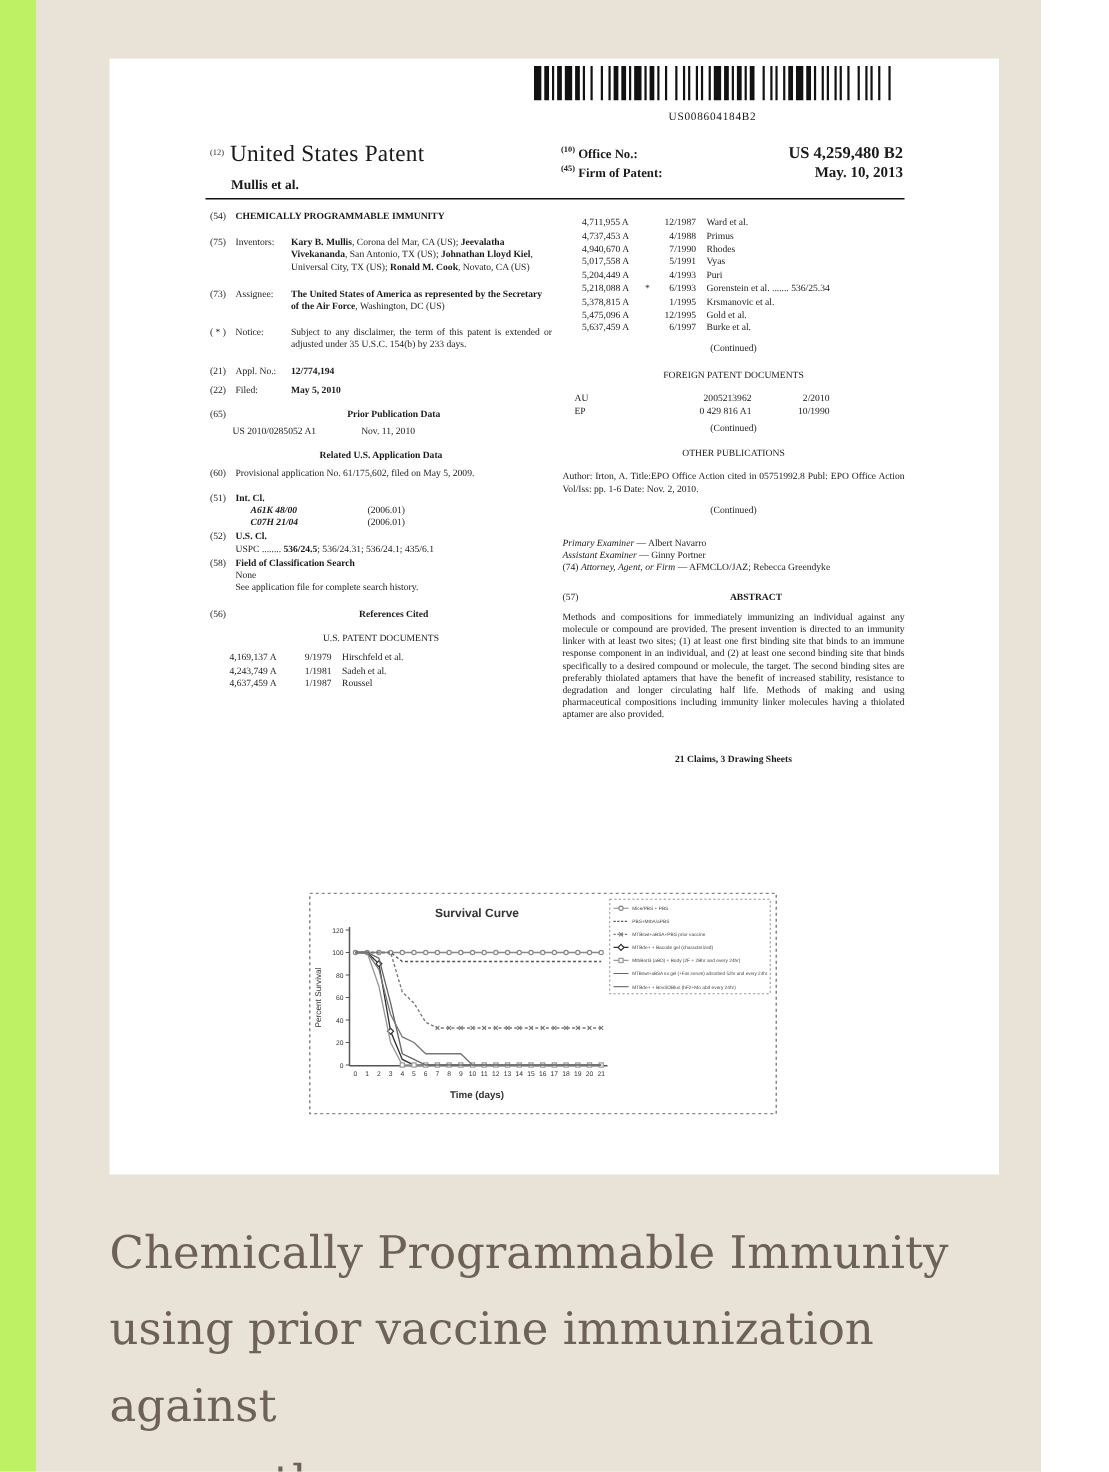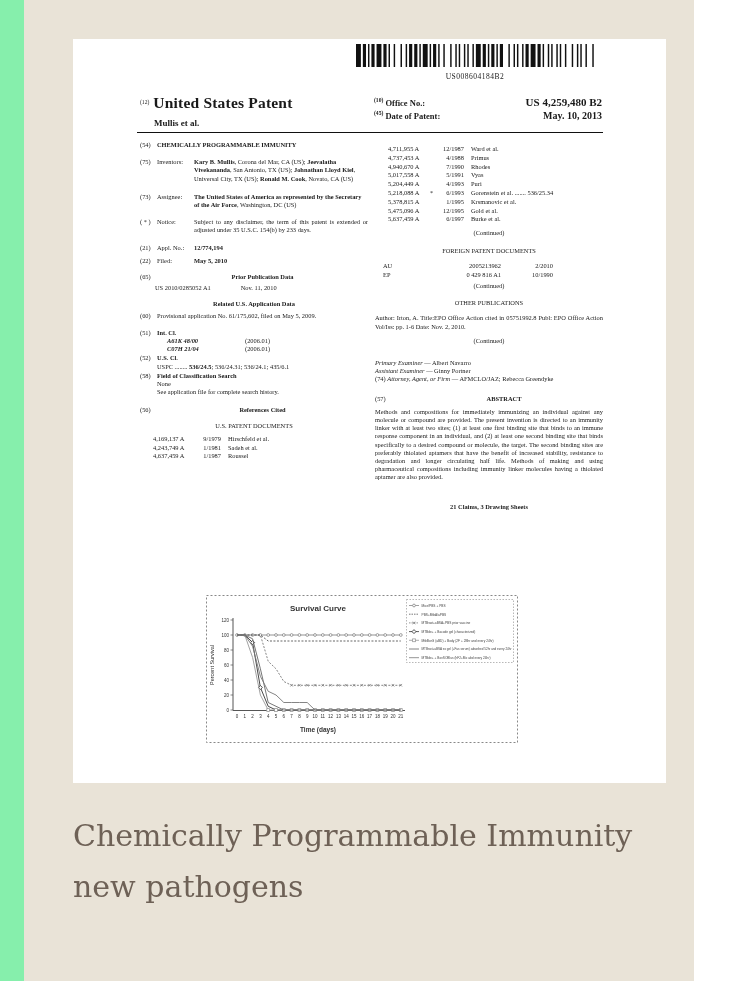--- a/index.html
+++ b/index.html
@@ -1,28 +1,28 @@
 <!DOCTYPE html>
 <html><head>
 <meta charset="utf-8">
 <style>
   html,body{margin:0;padding:0;}
-  .stage{position:relative;width:694px;height:981px;background:#86efac;overflow:hidden;
+  .stage{position:relative;width:694px;height:981px;background:#bef264;overflow:hidden;
          font-family:"Liberation Serif",serif;}
   .beige{position:absolute;left:24px;top:0;width:691px;height:981px;background:#e9e3d7;}
   .sheet{position:absolute;left:73px;top:39px;width:593px;height:744px;background:#ffffff;color:#1a1a1a;}
 
   
   .barcode-wrap{position:absolute;left:283px;top:5px;width:238px;text-align:center;}
   .barcode-label{font-size:7.5px;letter-spacing:0.5px;margin-top:1px;}
 
   
   .hdr{position:absolute;left:67px;top:55px;width:462px;display:flex;justify-content:space-between;}
   .hdr-tag{font-size:5.6px;vertical-align:4px;}
-  .hdr-title{font-size:15.5px;font-weight:bold;letter-spacing:0.2px;}
+  .hdr-title{font-size:15.5px;font-weight:normal;letter-spacing:0.2px;}
   .hdr-author{font-size:9px;font-weight:bold;margin:6px 0 0 14px;}
   .hdr-right{width:228px;padding-top:2px;}
   .hdr-rrow{display:flex;justify-content:space-between;align-items:baseline;margin-bottom:2px;}
   .hdr-rlabel{font-size:8.5px;font-weight:bold;}
   .hdr-rval{font-size:11px;font-weight:bold;}
   .hdr-rval2{font-size:10px;font-weight:bold;}
   .hdr-rule{position:absolute;left:64px;top:93px;width:466px;border-top:1.6px solid #111;}
 
   
   .cols{position:absolute;left:67px;top:102px;width:463px;display:flex;gap:7px;
@@ -129,21 +129,21 @@
         <span class="hdr-tag">(12)</span>
         <span class="hdr-title">United States Patent</span>
         <div class="hdr-author">Mullis et al.</div>
       </div>
       <div class="hdr-right">
         <div class="hdr-rrow">
           <span class="hdr-rlabel"><span class="hdr-tag">(10)</span> <span>Office No.:</span></span>
           <span class="hdr-rval">US 4,259,480 B2</span>
         </div>
         <div class="hdr-rrow">
-          <span class="hdr-rlabel"><span class="hdr-tag">(45)</span> <span>Date of Patent:</span></span>
+          <span class="hdr-rlabel"><span class="hdr-tag">(45)</span> <span>Firm of Patent:</span></span>
           <span class="hdr-rval2">May. 10, 2013</span>
         </div>
       </div>
     </div>
     <div class="hdr-rule"></div>
 
     <div class="cols">
 
       <div class="col">
 
@@ -466,15 +466,16 @@
           <line x1="203" y1="54" x2="213" y2="54" stroke="#666666" stroke-width="0.8"></line>
           <text x="215.5" y="55.3" font-size="3.2" fill="#444" textLength="90" lengthAdjust="spacingAndGlyphs">MTBswt+aBSA ex gel (+Fas serum) adsorbed 52hr and every 24hr</text>
           <line x1="203" y1="62.699999999999996" x2="213" y2="62.699999999999996" stroke="#777777" stroke-width="0.8"></line>
           <text x="215.5" y="63.99999999999999" font-size="3.2" fill="#444">MTBde+ + BovSOBlus (hF2+Mo abd every 24hr)</text>
         </svg>
     </div>
   </div>
 
   <div class="caption">
     <div>Chemically Programmable Immunity</div>
+    <div>using prior vaccine immunization against</div>
     <div>new pathogens</div>
   </div>
 </div>
 
 </body></html>

